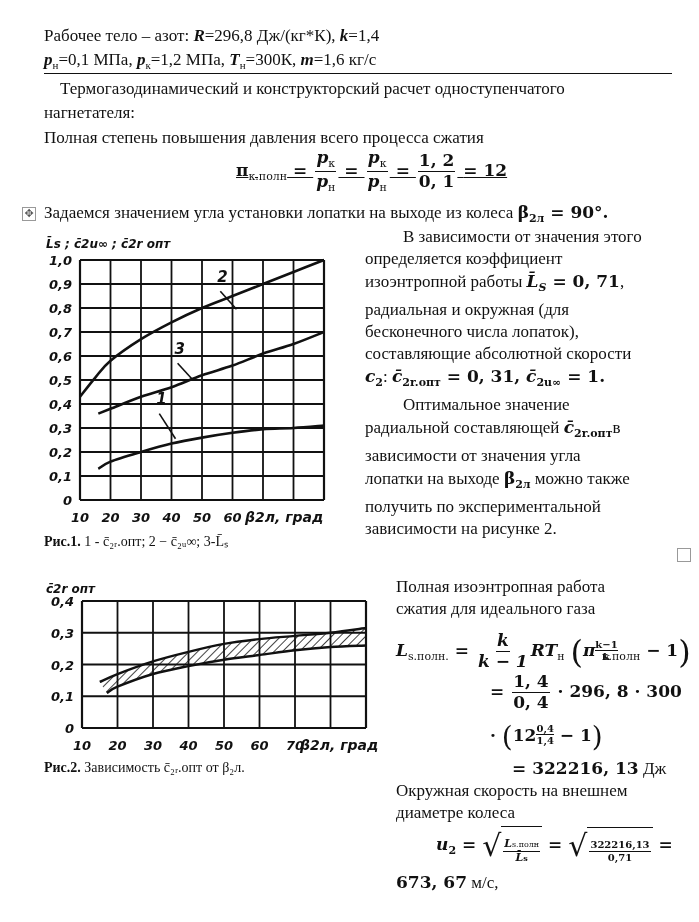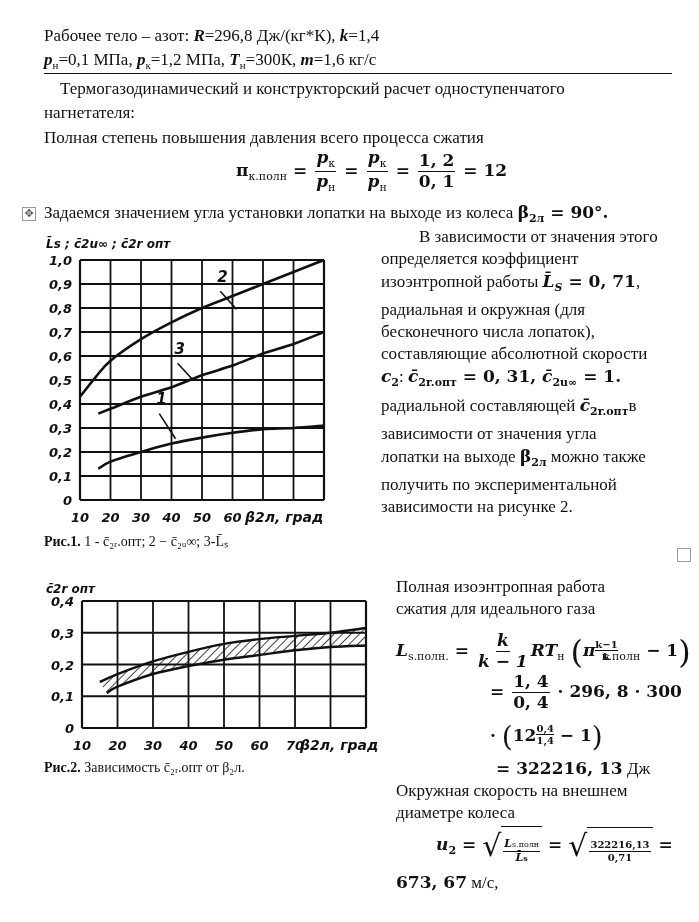--- a/index.html
+++ b/index.html
@@ -9,21 +9,21 @@
   b.i { font-style:italic; font-weight:bold; }
   .math { font-family:"DejaVu Serif", serif; font-weight:bold; }
   .sub { font-size:11px; vertical-align:-4px; }
   .frac { display:inline-flex; flex-direction:column; align-items:center; vertical-align:middle; margin:0 2px; }
   .frac > span { display:block; line-height:1.15; padding:0 1px; }
   .frac > span:first-child { border-bottom:1.4px solid #111; }
   .rule { position:absolute; left:44px; width:628px; top:73px; border-top:1.3px solid #111; }
   .handle { position:absolute; left:22px; top:207px; width:12px; height:12px; border:1px solid #999;
             font-size:11px; line-height:11px; text-align:center; color:#555; font-family:"DejaVu Sans",sans-serif; }
   .box { position:absolute; left:677px; top:548px; width:12px; height:12px; border:1px solid #999; }
-  .para { position:absolute; line-height:22px; white-space:nowrap;margin-left:16px; }
+  .para { position:absolute; line-height:22px; white-space:nowrap; }
   svg text { font-family:"DejaVu Sans", sans-serif; font-style:italic; font-weight:bold; fill:#111; }
   .cap { font-family:"Liberation Serif", serif; font-size:14px; }
   .sqrt { display:inline-flex; align-items:center; vertical-align:middle; }
   .sqrt .rad { font-size:30px; font-weight:normal; }
   .sqrt .inner { border-top:1.4px solid #111; padding-top:11px; }
 </style>
 </head>
 <body>
 
 <div class="abs" style="left:44px; top:26px;">
@@ -31,21 +31,21 @@
 </div>
 <div class="abs" style="left:44px; top:50px;">
   <b class="i">p</b><span class="sub">н</span><span>=0,1 МПа, </span><b class="i">p</b><span class="sub">к</span><span>=1,2 МПа, </span><b class="i">T</b><span class="sub">н</span><span>=300К, </span><b class="i">m</b><span>=1,6 кг/с</span>
 </div>
 <div class="rule"></div>
 
 <div class="abs" style="left:60px; top:79px;">Термогазодинамический и конструкторский расчет одноступенчатого</div>
 <div class="abs" style="left:44px; top:103px;">нагнетателя:</div>
 <div class="abs" style="left:44px; top:128px;">Полная степень повышения давления всего процесса сжатия</div>
 
-<div class="abs math" style="left:236px; top:148px; font-size:17px;">
+<div class="abs math" style="left:236px; top:148px; font-size:17px;text-decoration:underline;">
   <span>π</span><span class="sub" style="font-weight:normal">к.полн</span>
   =
   <span class="frac">
     <span><i>p</i><span class="sub" style="font-weight:normal">к</span></span>
     <span><i>p</i><span class="sub" style="font-weight:normal">н</span></span>
   </span>
   =
   <span class="frac">
     <span><i>p</i><span class="sub" style="font-weight:normal">к</span></span>
     <span><i>p</i><span class="sub" style="font-weight:normal">н</span></span>
@@ -119,20 +119,21 @@
 </div>
 
 <div class="para" style="left:365px; top:226px;">
   <div style="padding-left:38px">В зависимости от значения этого</div>
   <div>определяется коэффициент</div>
   <div><span>изоэнтропной работы </span><b class="i math">L̄</b><span class="sub math" style="font-style:italic">S</span><b class="math"> = 0, 71</b>,</div>
   <div>радиальная и окружная (для</div>
   <div>бесконечного числа лопаток),</div>
   <div>составляющие абсолютной скорости</div>
   <div><b class="i math">c</b><span class="sub math">2</span>: <b class="i math">c̄</b><span class="sub math">2r.опт</span><b class="math"> = 0, 31, </b><b class="i math">c̄</b><span class="sub math">2u∞</span><b class="math"> = 1.</b></div>
+  <div style="padding-left:38px">Оптимальное значение</div>
   <div><span>радиальной составляющей </span><b class="i math">c̄</b><span class="sub math">2r.опт</span><span>в</span></div>
   <div>зависимости от значения угла</div>
   <div><span>лопатки на выходе </span><b class="math">β</b><span class="sub math">2л</span><span> можно также</span></div>
   <div>получить по экспериментальной</div>
   <div>зависимости на рисунке 2.</div>
 </div>
 
 <div class="box"></div>
 
 <svg id="chart2" style="position:absolute; left:0; top:0;" width="699" height="922">
@@ -198,21 +199,21 @@
       <span>1, 4</span>
       <span>0, 4</span>
     </span> <span>· 296, 8 · 300</span>
 </div>
 <div class="abs math" style="left:490px; top:720px;">
   · <span style="font-size:28px; font-weight:normal; vertical-align:middle;">(</span><span>12</span><span style="display:inline-flex; flex-direction:column; font-size:10px; vertical-align:9px;">
       <span style="border-bottom:1px solid #111">0,4</span>
       <span>1,4</span>
     </span><span> − 1</span><span style="font-size:28px; font-weight:normal; vertical-align:middle;">)</span>
 </div>
-<div class="abs" style="left:496px; top:758px;">
+<div class="abs" style="left:512px; top:758px;">
   <b class="math">= 322216, 13</b><span> Дж</span>
 </div>
 
 <div class="abs" style="left:396px; top:780px; line-height:22px;">
   <div>Окружная скорость на внешнем</div>
   <div>диаметре колеса</div>
 </div>
 <div class="abs math" style="left:436px; top:826px;">
   <i>u</i><span class="sub">2</span> =
   <span class="sqrt">

